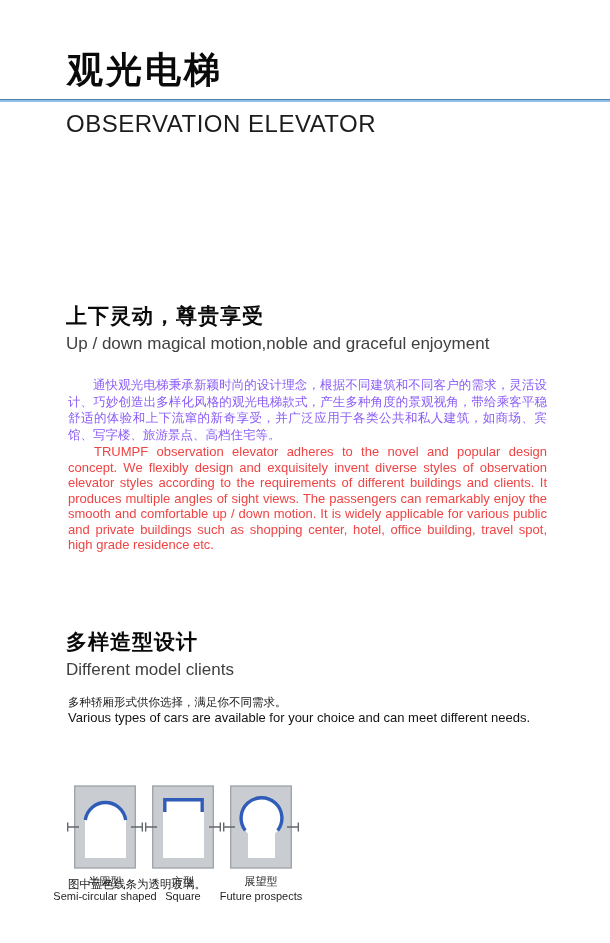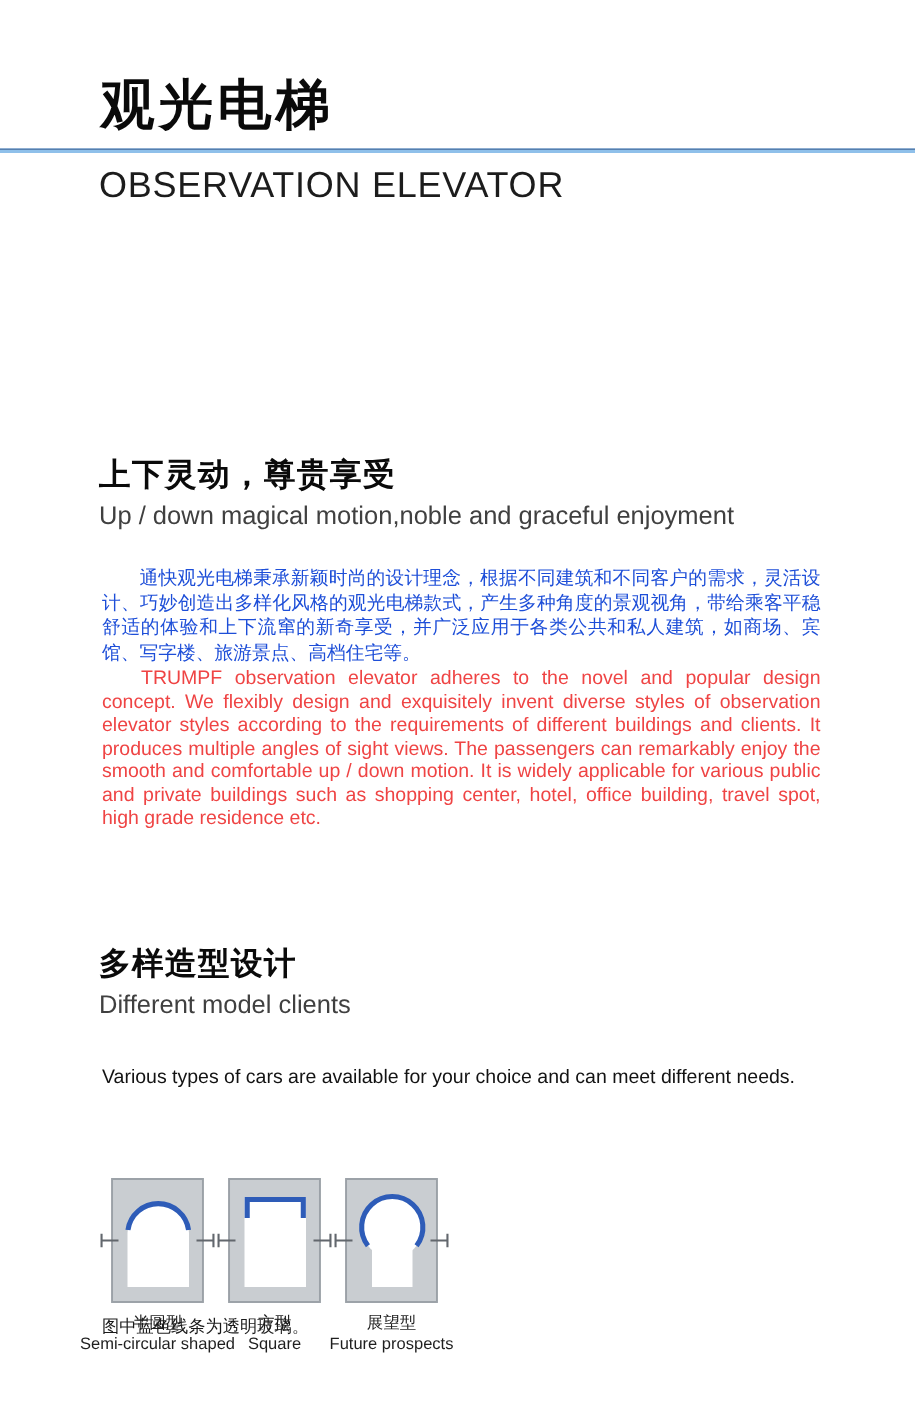--- a/index.html
+++ b/index.html
@@ -29,21 +29,21 @@
   }
   .h-zh { position:absolute; left:66px; font-size:21px; font-weight:bold; color:#0a0a0a; letter-spacing:1px; }
   .h-en { position:absolute; left:66px; font-size:17px; color:#404040; }
   .s1-zh { top:302px; }
   .s1-en { top:334px; }
   .s2-zh { top:628px; }
   .s2-en { top:660px; }
   .para-zh {
     position:absolute; left:68px; top:377px; width:479px;
     font-size:12.5px; line-height:16.5px; text-align:justify; text-indent:2em;
-    color:#1d4ed8;
+    color:#8b5cf6;
   }
   .para-en {
     position:absolute; left:68px; top:444px; width:479px;
     font-size:13px; line-height:15.5px; text-align:justify; text-indent:2em;
     color:#ef4444;
   }
   .intro-zh { position:absolute; left:68px; top:695px; font-size:11.5px; color:#1a1a1a; }
   .intro-en { position:absolute; left:68px; top:710px; font-size:13px; color:#131313; }
   .models { position:absolute; left:66px; top:751px; display:flex; }
   .model-card { width:78px; display:flex; flex-direction:column; align-items:center;margin-top:34px; }
@@ -68,20 +68,21 @@
 
   <div class="h-zh s1-zh">上下灵动，尊贵享受</div>
   <div class="h-en s1-en">Up / down magical motion,noble and graceful enjoyment</div>
 
   <div class="para-zh">通快观光电梯秉承新颖时尚的设计理念，根据不同建筑和不同客户的需求，灵活设计、巧妙创造出多样化风格的观光电梯款式，产生多种角度的景观视角，带给乘客平稳舒适的体验和上下流窜的新奇享受，并广泛应用于各类公共和私人建筑，如商场、宾馆、写字楼、旅游景点、高档住宅等。</div>
   <div class="para-en">TRUMPF observation elevator adheres to the novel and popular design concept.  We flexibly design and exquisitely invent diverse styles of observation elevator styles according to the requirements of different buildings and clients.  It produces multiple angles of sight views.  The passengers can remarkably enjoy the smooth and comfortable up / down motion.  It is widely applicable for various public and private buildings such as shopping center, hotel, office building, travel spot, high grade residence etc.</div>
 
   <div class="h-zh s2-zh">多样造型设计</div>
   <div class="h-en s2-en">Different model clients</div>
 
+  <div class="intro-zh">多种轿厢形式供你选择，满足你不同需求。</div>
   <div class="intro-en">Various types of cars are available for your choice and can meet different needs.</div>
 
   <div class="models">
 
     <div class="model-card">
       <svg class="diagram" viewBox="-8 0 78 86" xmlns="http://www.w3.org/2000/svg">
         <rect class="frame" x="0.7" y="1" width="60.6" height="82"></rect>
         <path class="tick" d="M-6.3 42 H5 M-6.3 37.5 V46.5"></path>
         <path class="tick" d="M57 42 H68.3 M68.3 37.5 V46.5"></path>
         <path class="cavity" d="M11 73 V37 A20.5 20.5 0 0 1 52 37 V73 Z"></path>

